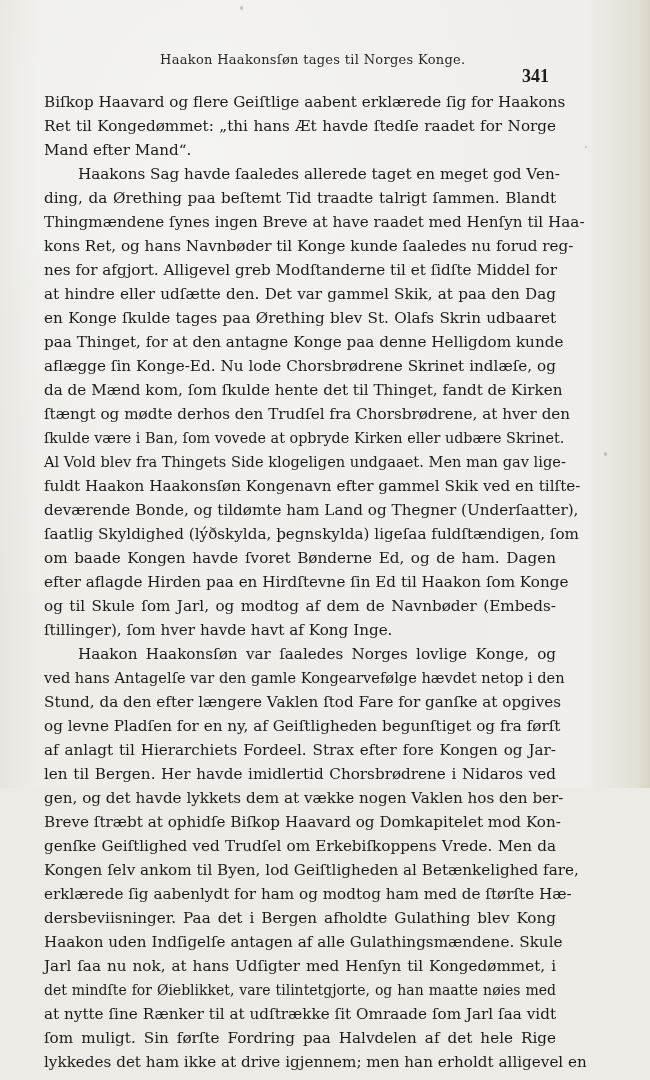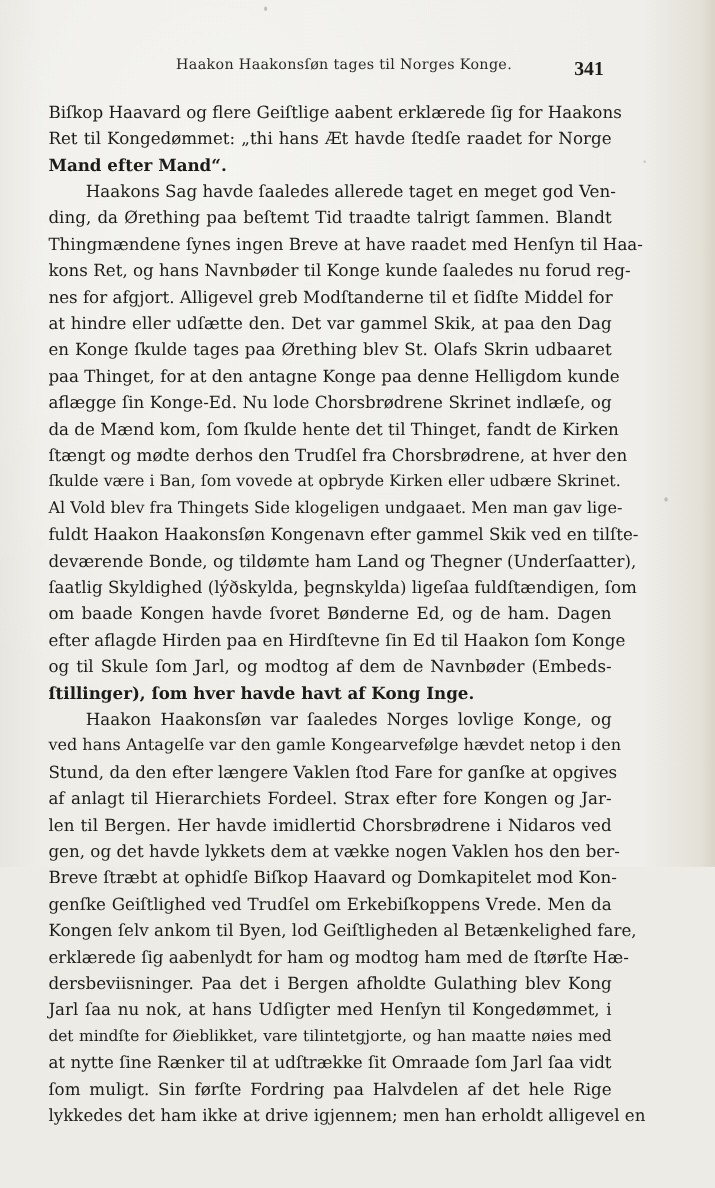--- a/index.html
+++ b/index.html
@@ -19,35 +19,35 @@
     .spot { position: absolute; border-radius: 50%; background: rgba(120,100,80,0.35); }
     .header {
       position: absolute; top: 48px; left: 0; width: 650px; height: 24px;
     }
     .running-head {
       position: absolute; left: 160px; top: 4px;
       font-size: 13px; letter-spacing: 0.3px; color: #2a2725;
       font-family: "DejaVu Serif", serif;
     }
     .page-number {
-      position: absolute; left: 522px; top: 4px;
+      position: absolute; left: 522px; top: 18px;
       font-size: 18px; font-weight: bold; color: #1e1c1a;
       font-family: "Liberation Serif", serif;
     }
     .body-text { position: absolute; left: 44px; top: 90px; width: 512px; }
     .line {
       position: relative;
       height: 24px; line-height: 24px;
       font-size: 15.2px;
       white-space: nowrap;
       text-align: justify;
       text-align-last: justify;
       overflow: visible;
     }
-    .line.last { text-align-last: left; font-weight: bold; }
+    .line.last { text-align-last: left; }
     .line.indent { padding-left: 34px; }
   </style>
 </head>
 <body>
 
 <div class="page">
   <div class="spot" style="left:240px;top:6px;width:3px;height:4px;"></div>
   <div class="spot" style="left:604px;top:452px;width:3px;height:4px;"></div>
   <div class="spot" style="left:585px;top:146px;width:2px;height:2px;"></div>
 
@@ -76,27 +76,29 @@
     <div class="line">fuldt Haakon Haakonsſøn Kongenavn efter gammel Skik ved en tilſte-</div>
     <div class="line">deværende Bonde, og tildømte ham Land og Thegner (Underſaatter),</div>
     <div class="line">ſaatlig Skyldighed (lýðskylda, þegnskylda) ligeſaa fuldſtændigen, ſom</div>
     <div class="line">om baade Kongen havde ſvoret Bønderne Ed, og de ham.   Dagen</div>
     <div class="line">efter aflagde Hirden paa en Hirdſtevne ſin Ed til Haakon ſom Konge</div>
     <div class="line">og til Skule ſom Jarl, og modtog af dem de Navnbøder (Embeds-</div>
     <div class="line last">ſtillinger), ſom hver havde havt af Kong Inge.</div>
     <div class="line indent">Haakon Haakonsſøn var ſaaledes Norges lovlige Konge, og</div>
     <div class="line" style="font-size:14.6px;">ved hans Antagelſe var den gamle Kongearvefølge hævdet netop i den</div>
     <div class="line">Stund, da den efter længere Vaklen ſtod Fare for ganſke at opgives</div>
+    <div class="line">og levne Pladſen for en ny, af Geiſtligheden begunſtiget og fra førſt</div>
     <div class="line">af anlagt til Hierarchiets Fordeel.  Strax efter fore Kongen og Jar-</div>
     <div class="line">len til Bergen.  Her havde imidlertid Chorsbrødrene i Nidaros ved</div>
     <div class="line">gen, og det havde lykkets dem at vække nogen Vaklen hos den ber-</div>
     <div class="line">Breve ſtræbt at ophidſe Biſkop Haavard og Domkapitelet mod Kon-</div>
     <div class="line">genſke Geiſtlighed ved Trudſel om Erkebiſkoppens Vrede.   Men da</div>
     <div class="line">Kongen ſelv ankom til Byen, lod Geiſtligheden al Betænkelighed fare,</div>
     <div class="line">erklærede ſig aabenlydt for ham og modtog ham med de ſtørſte Hæ-</div>
     <div class="line">dersbeviisninger.   Paa det i Bergen afholdte Gulathing blev Kong</div>
+    <div class="line">Haakon uden Indſigelſe antagen af alle Gulathingsmændene.   Skule</div>
     <div class="line">Jarl ſaa nu nok, at hans Udſigter med Henſyn til Kongedømmet, i</div>
     <div class="line" style="font-size:14px;">det mindſte for Øieblikket, vare tilintetgjorte, og han maatte nøies med</div>
     <div class="line">at nytte ſine Rænker til at udſtrække ſit Omraade ſom Jarl ſaa vidt</div>
     <div class="line">ſom muligt.   Sin førſte Fordring paa Halvdelen af det hele Rige</div>
     <div class="line">lykkedes det ham ikke at drive igjennem; men han erholdt alligevel en</div>
   </div>
 </div>
 
 </body></html>

